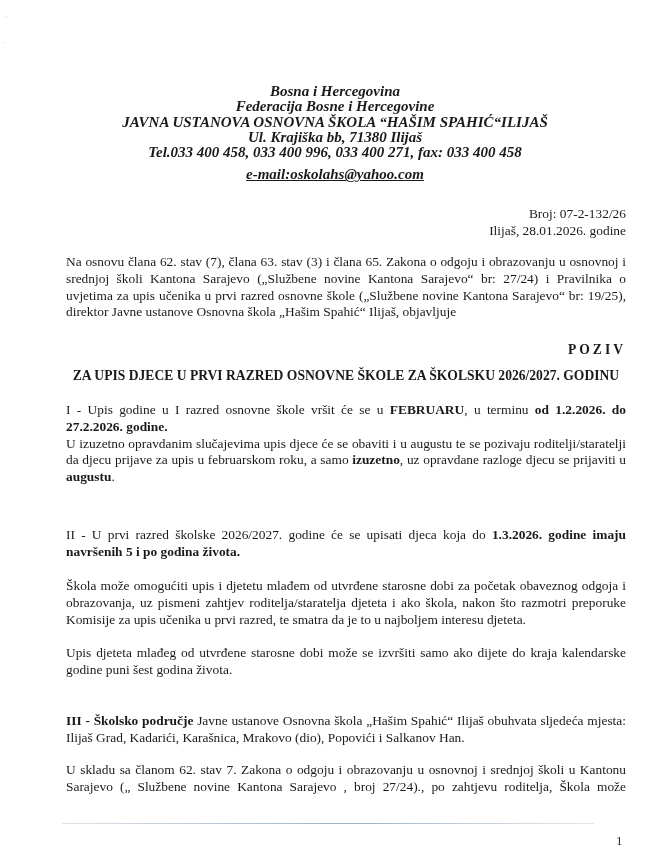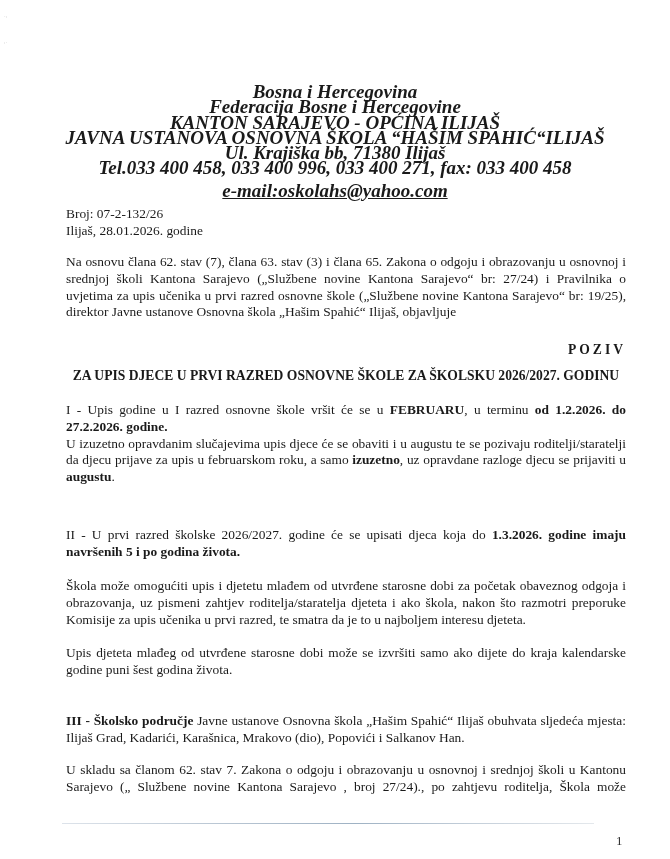--- a/index.html
+++ b/index.html
@@ -1,27 +1,27 @@
 <!DOCTYPE html>
 <html><head>
 <meta charset="utf-8">
 <style>
   html, body { margin: 0; padding: 0; background: #ffffff; }
   body { width: 670px; height: 859px; position: relative; overflow: hidden;
          font-family: "Liberation Serif", serif; color: #1a1a1a; }
   .page { position: absolute; left: 0; top: 0; width: 670px; height: 859px; }
   .scan-mark { position: absolute; left: 4px; font-size: 5px; color: #bbb; }
   .header { position: absolute; left: 0; width: 670px; top: 84px; text-align: center;
-            font-weight: bold; font-style: italic; font-size: 19px; line-height: 15.3px; }
+            font-weight: bold; font-style: italic; font-size: 15px; line-height: 15.3px; }
   .header .line { display: block; white-space: nowrap; }
   .header .email { text-decoration: underline; margin-top: 7px; }
   .body { position: absolute; left: 66px; width: 560px; font-size: 13.4px; line-height: 16.8px; }
   .just { text-align: justify; text-align-last: left; }
   .p { margin: 0; }
-  .ref { top: 206px; }
+  .ref { top: 206px; text-align: right; }
   .intro { top: 254px; }
   .title1 { position: absolute; left: 66px; width: 560px; top: 342px; text-align: right;
             font-weight: bold; font-size: 13.6px; letter-spacing: 3px; }
   .title2 { position: absolute; left: 66px; width: 560px; top: 368px; text-align: center;
             font-weight: bold; font-size: 13.6px; white-space: nowrap; }
   .s1 { top: 402px; }
   .s2 { top: 527px; }
   .s2b { top: 578px; }
   .s2c { top: 645px; }
   .s3 { top: 713px; }
@@ -35,21 +35,20 @@
 <body>
 
 <div class="page">
 
   <div class="scan-mark" style="top:14px">·:</div>
   <div class="scan-mark" style="top:40px">:·</div>
 
   <div class="header">
     <span class="line">Bosna i Hercegovina</span>
     <span class="line">Federacija Bosne i Hercegovine</span>
-    <span class="line">KANTON SARAJEVO - OPĆINA ILIJAŠ</span>
     <span class="line">JAVNA USTANOVA OSNOVNA ŠKOLA “HAŠIM SPAHIĆ“ILIJAŠ</span>
     <span class="line">Ul. Krajiška bb, 71380 Ilijaš</span>
     <span class="line">Tel.033 400 458, 033 400 996, 033 400 271, fax: 033 400 458</span>
     <span class="line email">e-mail:oskolahs@yahoo.com</span>
   </div>
 
   <div class="body ref">
     <p class="p">Broj: 07-2-132/26</p>
     <p class="p">Ilijaš, 28.01.2026. godine</p>
   </div>

